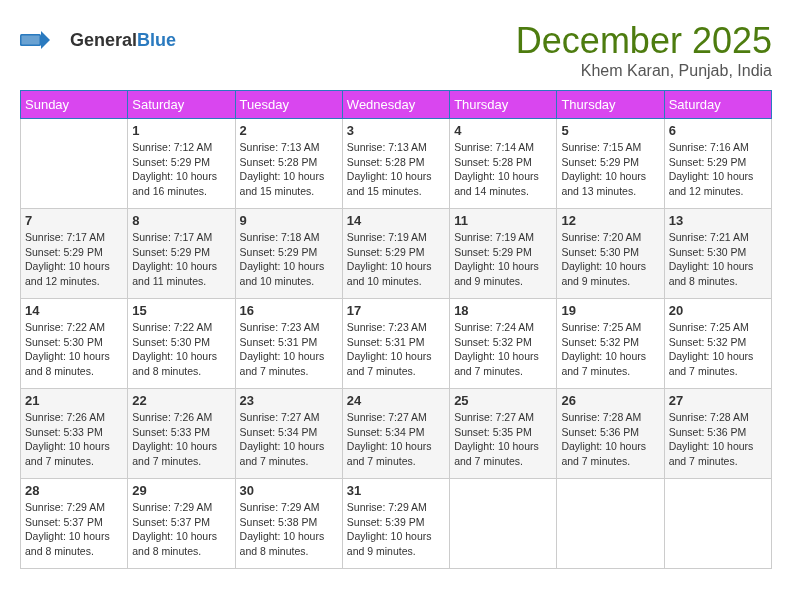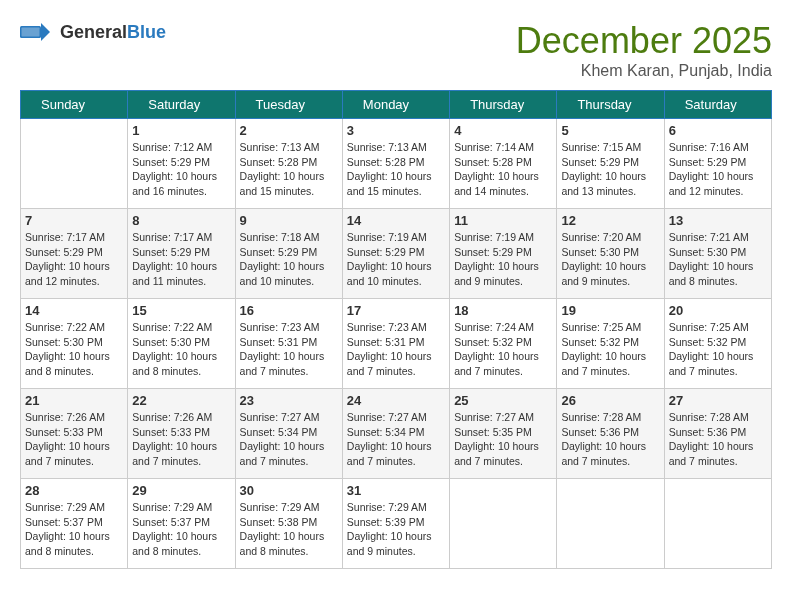--- a/index.html
+++ b/index.html
@@ -12,21 +12,22 @@
     }
     .header-area {
       display: flex;
       justify-content: space-between;
       align-items: flex-start;
       margin-bottom: 10px;
     }
     .logo {
       display: flex;
       align-items: center;
-      gap: 10px;
+      gap: 20px;
+      margin-top: 8px;
     }
     .logo-icon {
       width: 30px;
       height: 24px;
     }
     .title-area {
       text-align: right;
     }
     .month-year {
       font-size: 36px;
@@ -37,23 +38,23 @@
       font-size: 16px;
       color: #555;
       text-align: right;
     }
     table {
       width: 100%;
       border-collapse: collapse;
       font-size: 11px;
     }
     th {
-      background-color: #0f766e;
+      background-color: #d946ef;
       color: #fff;
-      padding: 6px 20px;
+      padding: 6px 4px;
       text-align: left;
       font-size: 13px;
       font-weight: normal;
       border: 1px solid #2a7abf;
     }
     td {
       border: 1px solid #ccc;
       vertical-align: top;
       padding: 4px;
       width: calc(100% / 7);
@@ -106,21 +107,21 @@
     <div class="location">Khem Karan, Punjab, India</div>
   </div>
 </div>
 
 <table>
   <thead>
     <tr>
       <th><span>Sunday</span></th>
       <th><span>Saturday</span></th>
       <th><span>Tuesday</span></th>
-      <th><span>Monday</span></th>
+      <th><span>Wednesday</span></th>
       <th><span>Thursday</span></th>
       <th><span>Thursday</span></th>
       <th><span>Saturday</span></th>
     </tr>
   </thead>
   <tbody id="calendar-body">
   <tr>
         <td class="empty"></td>
         <td>
           <span class="day-number">1</span>

